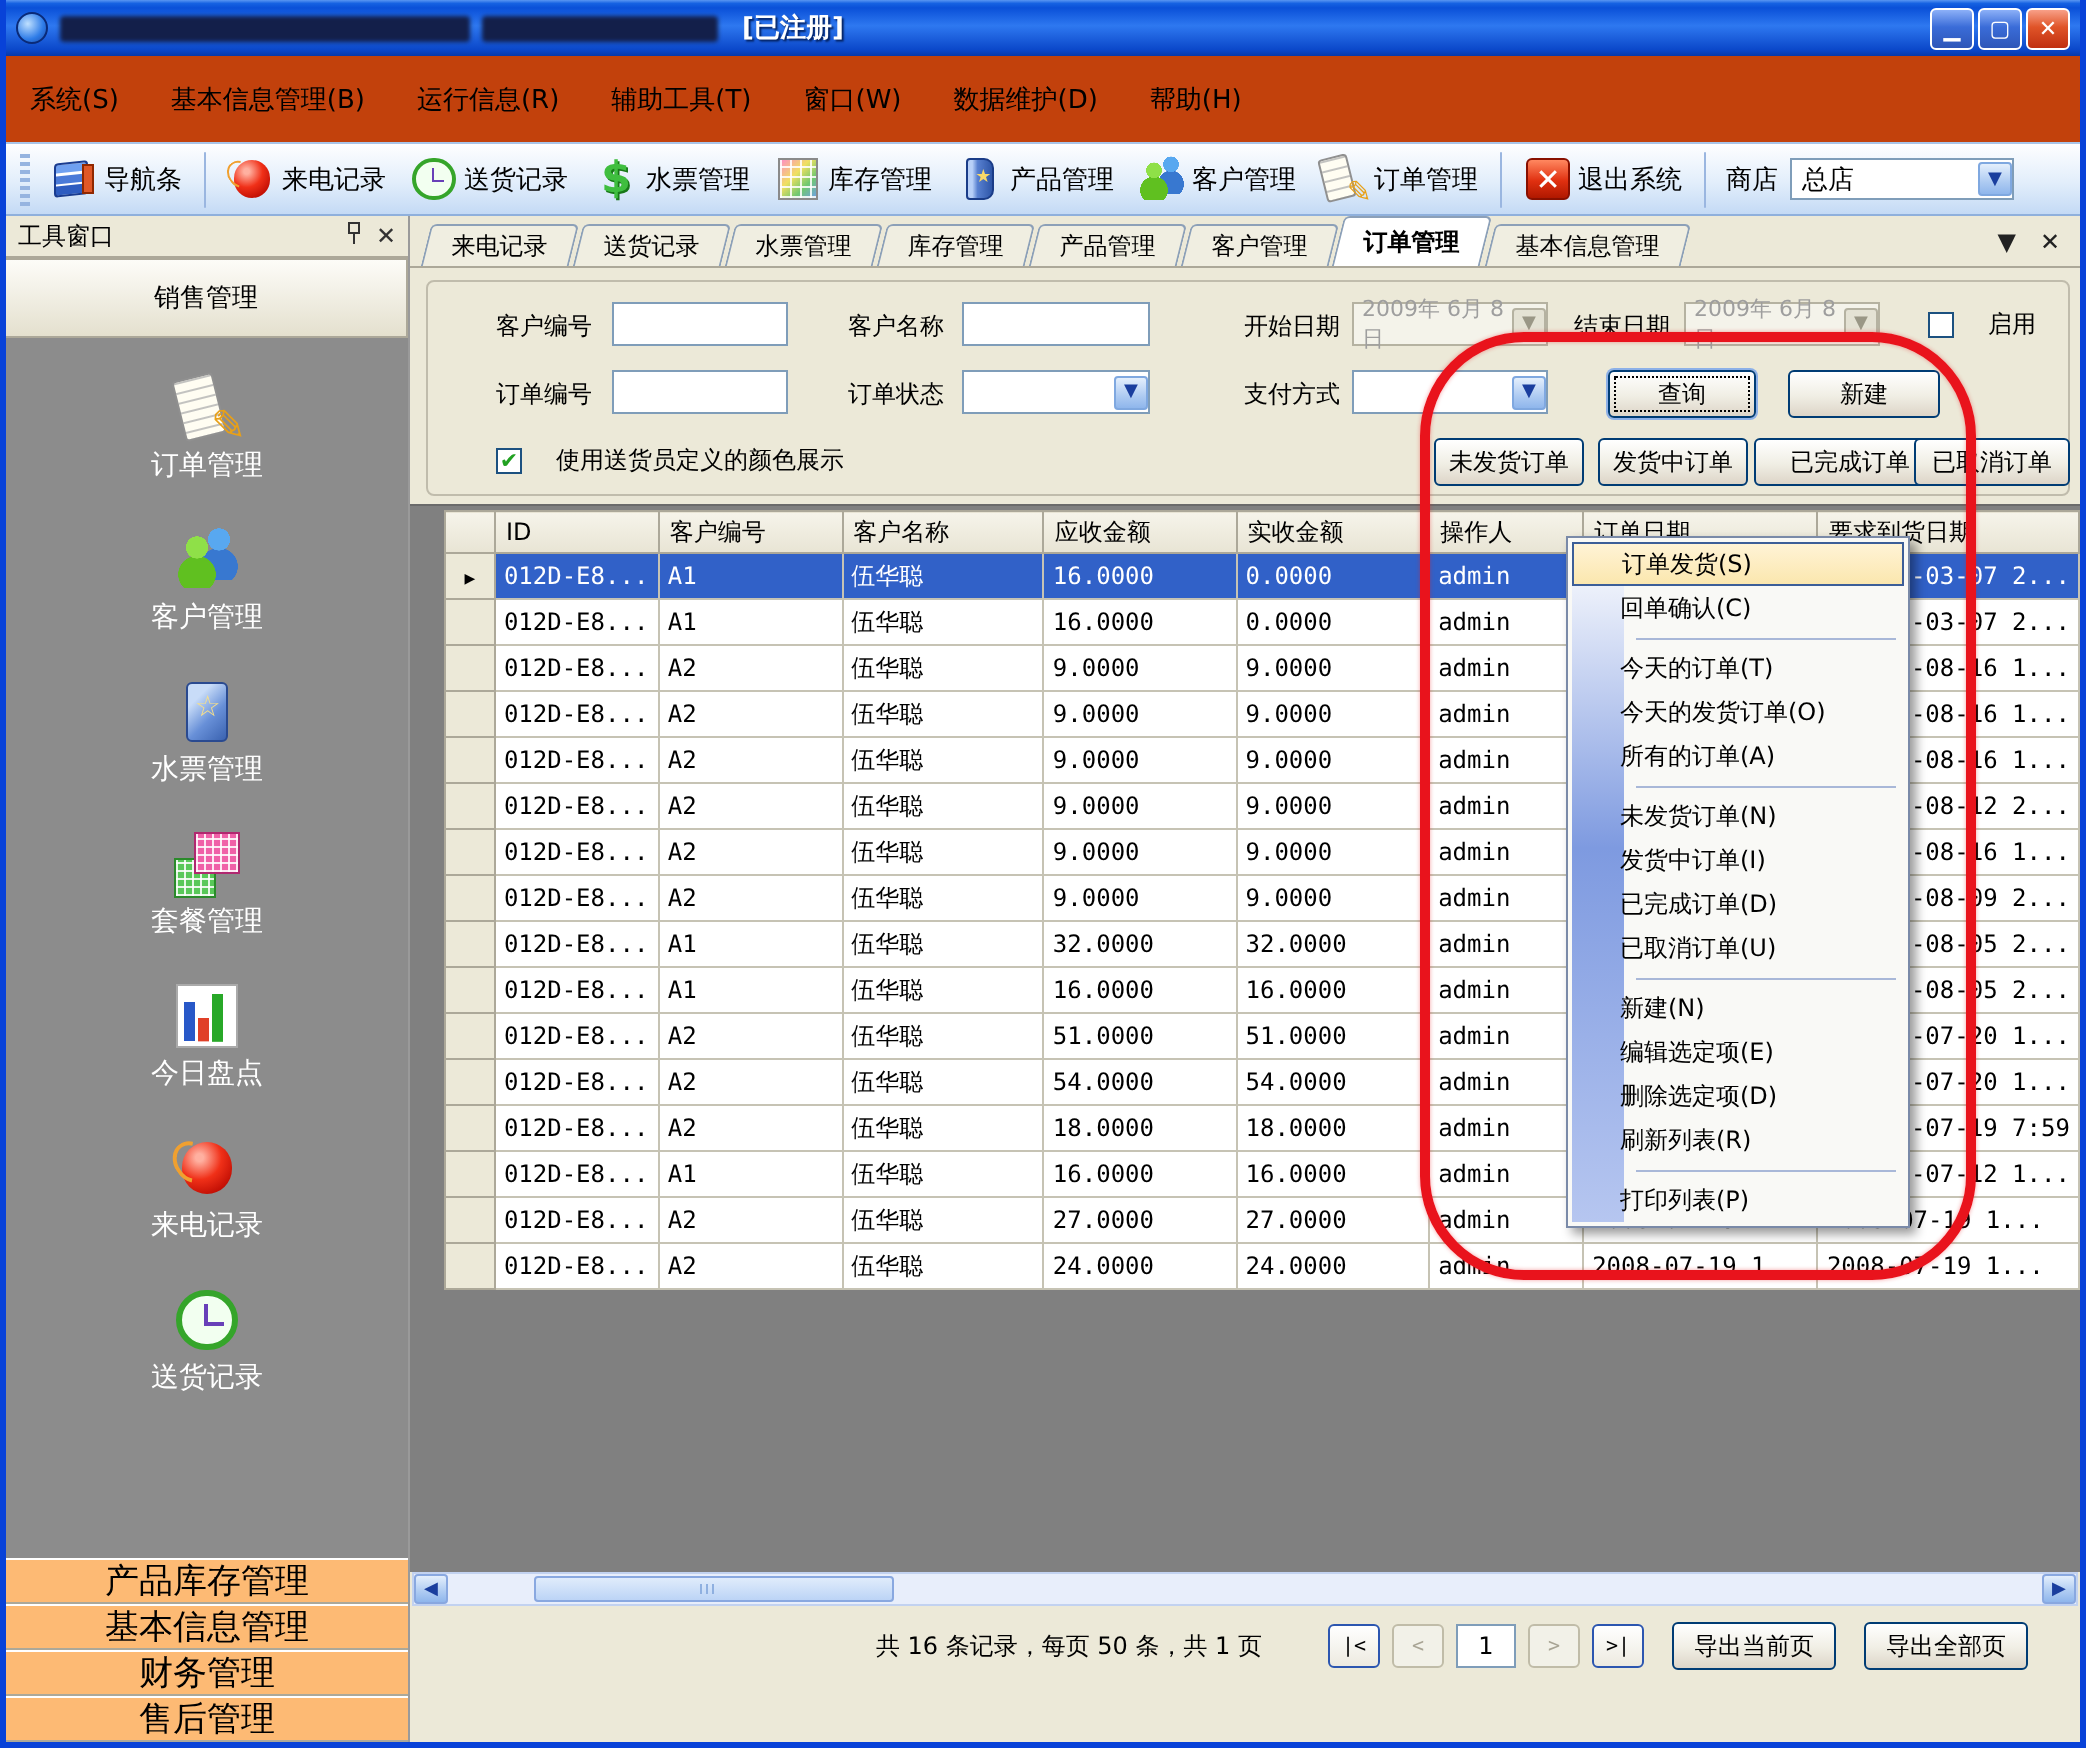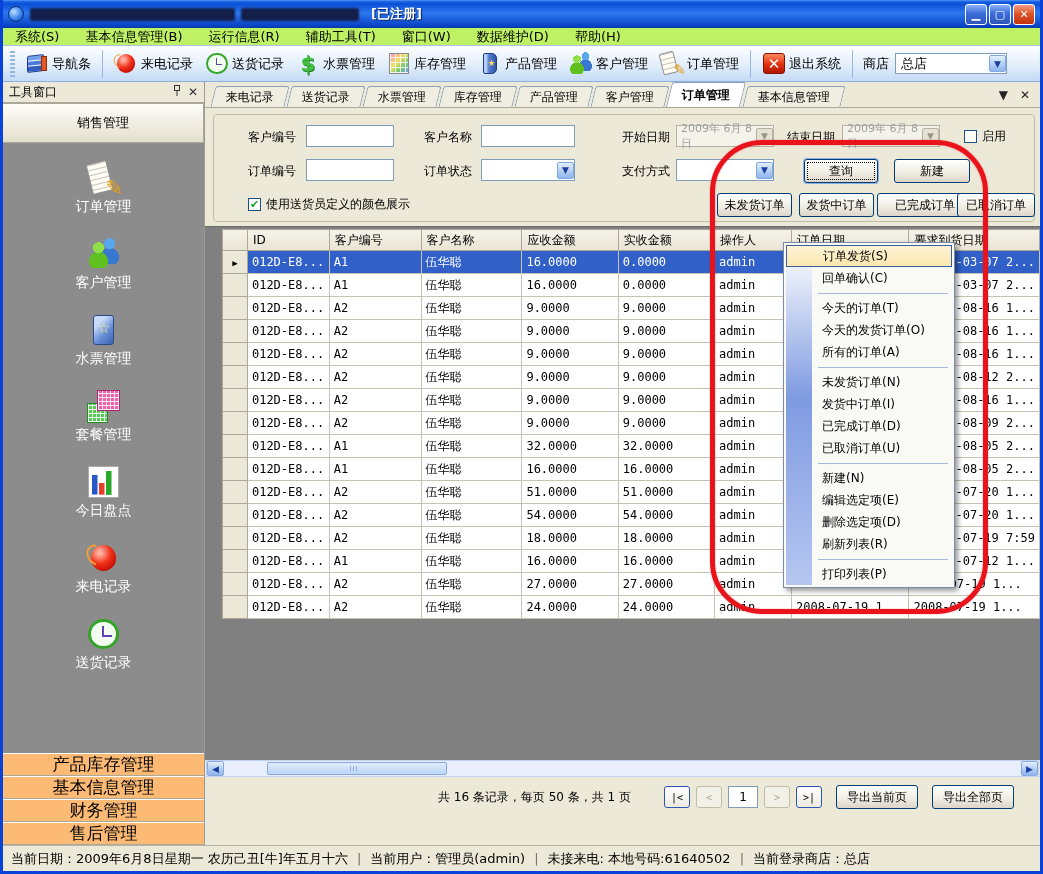--- a/index.html
+++ b/index.html
@@ -15,21 +15,21 @@
     background:radial-gradient(circle at 35% 35%,#BFE0FF,#2E7CE8 60%,#1A4AA8); border:1px solid #0A2A78; }
   .redacted { height:13px; background:#131F4A; border-radius:2px; filter:blur(1.1px); display:inline-block; }
   .t-registered { color:#fff; font-weight:bold; font-size:13px; text-shadow:1px 1px 1px #03205E; margin-left:6px; }
   .win-btns { margin-left:auto; display:flex; gap:2px; }
   .win-btn { width:22px; height:21px; border-radius:3px; border:1px solid #fff; color:#fff; font-size:11px; font-weight:bold;
     display:flex; align-items:center; justify-content:center;
     background:linear-gradient(180deg,#8CB0F8,#3A6CD8 45%,#2E56B8); }
   .win-btn.close { background:linear-gradient(180deg,#F8A088,#E05428 45%,#C03010); }
 
   
-  .menubar { height:18px; flex:none; background:#bef264; display:flex; align-items:center; gap:26px; padding:0 12px; font-size:13px; border-bottom:1px solid #A8C4E8; }
+  .menubar { height:44px; flex:none; background:#c2410c; display:flex; align-items:center; gap:26px; padding:0 12px; font-size:13px; border-bottom:1px solid #A8C4E8; }
   .menubar .mitem { cursor:default; }
 
   
   .toolbar { height:36px; flex:none; display:flex; align-items:center; padding:0 4px; gap:2px; font-size:13px;
     background:linear-gradient(180deg,#FEFEFF,#E2EEFB 55%,#C4DAF5); border-bottom:1px solid #8FB0DC; }
   .grip { width:5px; height:26px; margin:0 3px; flex:none;
     background:repeating-linear-gradient(180deg,#96B4E0 0 2px,transparent 2px 4px); }
   .tb-item { display:flex; align-items:center; gap:3px; padding:2px 5px; border-radius:2px; }
   .tb-item.sep { width:1px; height:28px; padding:0; margin:0 4px; background:#9AB6E0; }
   .tb-store { display:flex; align-items:center; gap:6px; margin-left:4px; }
@@ -126,21 +126,21 @@
 
   
   .filterbox { position:absolute; top:32px; left:8px; width:822px; height:108px; border:1px solid #C0BCAC; border-radius:4px; }
   .frow { position:absolute; left:0; right:0; height:24px; }
   .f1 { top:10px; } .f2 { top:44px; } .f3 { top:78px; }
   .flabel { position:absolute; top:4px; font-size:12px; white-space:nowrap; }
   .finput { position:absolute; top:0; height:22px; border:1px solid #7F9DB9; background:#fff; padding:0 3px; font-size:12px; font-family:inherit; }
   .fcombo { position:absolute; top:0; height:22px; border:1px solid #7F9DB9; background:#fff; display:flex; align-items:center; padding-left:4px; font-size:11px; }
   .fcombo.disabled { background:#F4F3EA; color:#9E9E9E; border-color:#B5B2A1; }
   .fcombo.disabled .dd-arrow { background:#E4E2D4; border-color:#B5B2A1; color:#9A9786; }
-  .chk { position:absolute; top:3px; display:flex; align-items:center; gap:5px; font-size:12px; }
+  .chk { position:absolute; top:3px; display:flex; align-items:center; gap:17px; font-size:12px; }
   .chk .box { width:13px; height:13px; border:1px solid #1C5180; background:#fff; display:flex; align-items:center; justify-content:center; font-size:11px; color:#21A121; font-weight:bold; }
   .xpbtn { position:absolute; top:0; height:24px; border:1px solid #003C74; border-radius:3px; font-size:12px; font-family:inherit;
     background:linear-gradient(180deg,#FFFFFF,#F0EEE4 55%,#DDD5C8); display:flex; align-items:center; justify-content:center; cursor:default; white-space:nowrap;margin-left:13px; }
   .xpbtn.focused { outline:1px dotted #000; outline-offset:-4px; box-shadow:0 0 0 1px #8CB0E8; }
 
   
   .gridwrap { position:absolute; top:144px; left:0; right:0; height:534px; background:#808080; border-top:1px solid #6A6A6A; }
   table.grid { position:absolute; left:17px; top:2px; border-collapse:collapse; table-layout:fixed; background:#fff; }
   .grid th { height:21px; font-weight:normal; font-size:12px; text-align:left; padding:0 5px; white-space:nowrap; overflow:hidden;
     background:linear-gradient(180deg,#F6F4EA,#E8E4D4); border:1px solid #ACA899; }
@@ -150,21 +150,21 @@
   .grid tr.selected td { background:#3161C8; color:#fff; }
   .grid tr.selected td.c-sel { background:#ECE9D8; color:#000; }
   .grid tr.selected td.c-sel::after { content:"▶"; font-size:9px; }
   .grid td.c-rd.covered { padding-left:46px; }
 
   
   .ctxmenu { position:absolute; left:578px; top:160px; width:172px; z-index:40; background:#F9F9F6; border:1px solid #7A8AA8;
     box-shadow:3px 3px 5px rgba(0,0,0,0.4); padding:2px; }
   .ctxmenu::before { content:""; position:absolute; left:2px; top:2px; bottom:2px; width:26px;
     background:linear-gradient(180deg,#FFFFFF,#7E9AE0 45%,#B6C6F0); }
-  .menu-item { position:relative; height:22px; display:flex; align-items:center; padding-left:36px; font-size:12px; z-index:1; white-space:nowrap; }
+  .menu-item { position:relative; height:22px; display:flex; align-items:center; padding-left:24px; font-size:12px; z-index:1; white-space:nowrap; }
   .menu-item.hot { height:22px; background:linear-gradient(180deg,#FFF3D6,#FBE7AE); border:1px solid #3C5E98; }
   .menu-item.sep { height:8px; padding:0; }
   .menu-item.sep::after { content:""; position:absolute; left:32px; right:4px; top:4px; border-top:1px solid #A9B8D8; }
 
   
   .annotation { position:absolute; left:505px; top:58px; width:278px; height:474px; border:5px solid #E9131C; border-radius:52px;
     z-index:50; pointer-events:none; box-shadow:0 0 2px rgba(233,19,28,.4), inset 0 0 2px rgba(233,19,28,.4); }
 
   
   .hscroll { position:absolute; top:678px; left:1px; right:1px; height:17px; background:#E8EEFB; border:1px solid #C2D2F0; display:flex; align-items:center; }
@@ -756,21 +756,14 @@
         <span class="pg-page">1</span>
         <span class="pg-btn dis">&gt;</span>
         <span class="pg-btn">&gt;|</span>
         <button class="exp-btn">导出当前页</button>
         <button class="exp-btn">导出全部页</button>
       </div>
 
     </div>
   </div>
 
-  <div class="statusbar">
-
-  <span class="seg">当前日期：2009年6月8日星期一 农历己丑[牛]年五月十六</span>
-      <span class="seg">当前用户：管理员(admin)</span>
-      <span class="seg">未接来电: 本地号码:61640502</span>
-      <span class="seg">当前登录商店：总店</span>
-    </div>
 
 </div>
 
 </body></html>

